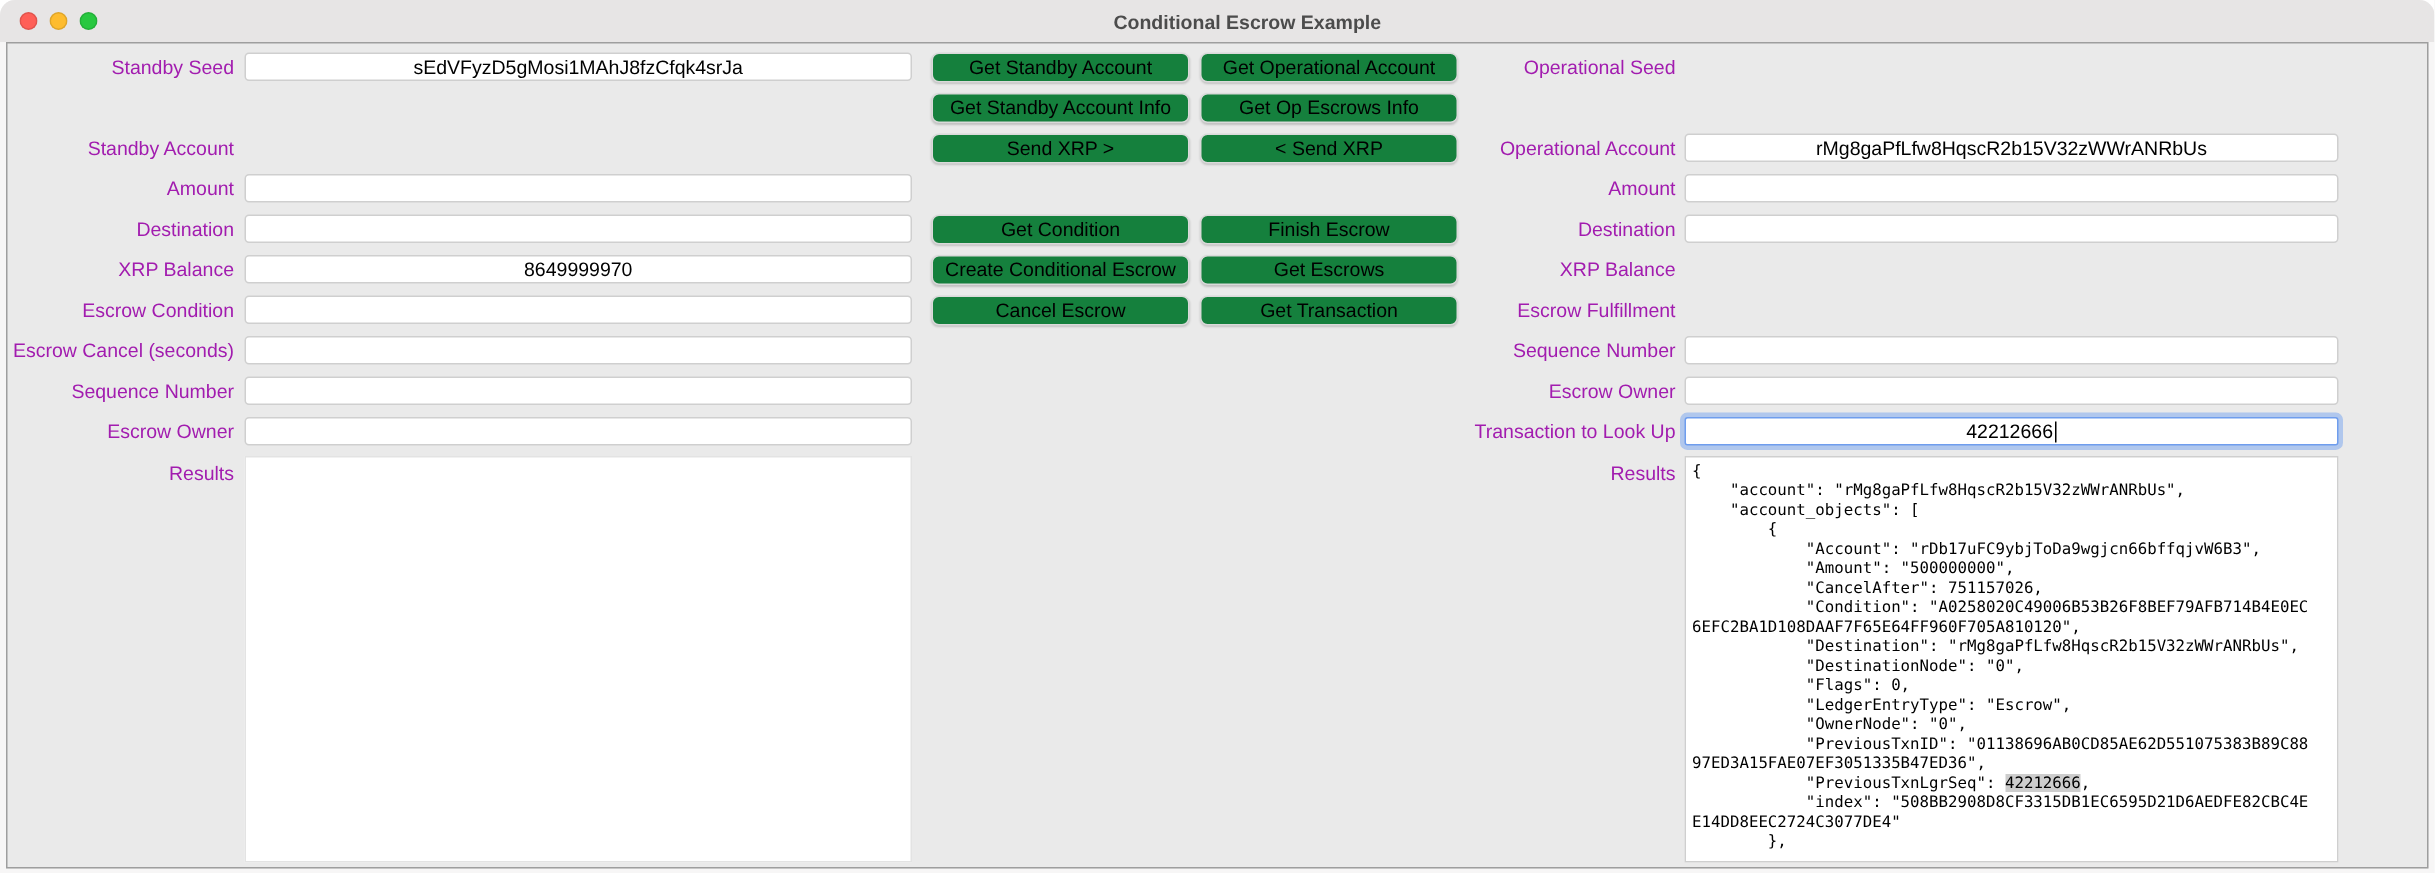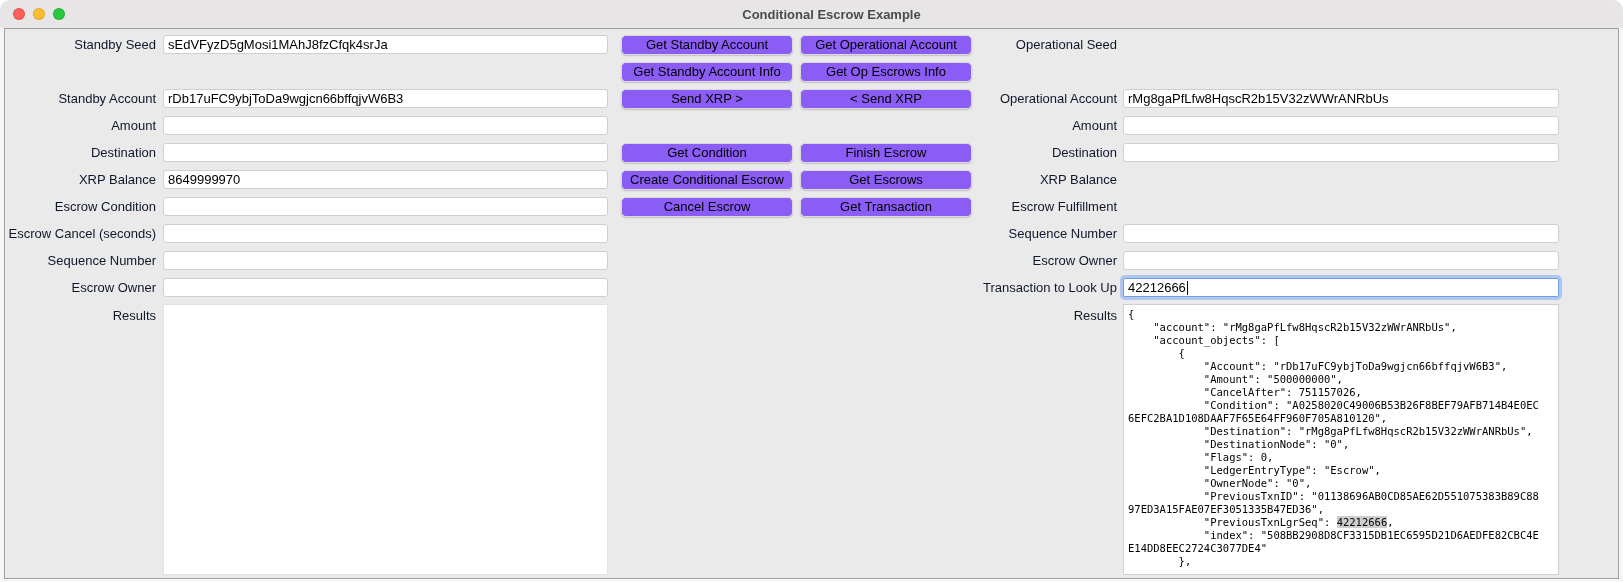--- a/index.html
+++ b/index.html
@@ -5,30 +5,30 @@
   html,body{margin:0;padding:0;background:#ffffff;font-family:"Liberation Sans",sans-serif;}
   .window{position:relative;width:1623px;height:582px;background:#f7f6f6;border-radius:10px 10px 0 0;overflow:hidden;}
   .titlebar{position:absolute;top:0;left:0;right:0;height:28px;background:#e7e5e5;display:flex;align-items:center;justify-content:center;padding-left:40px;}
   .traffic{position:absolute;left:13px;top:8px;display:flex;gap:8px;}
   .light{width:12px;height:12px;border-radius:50%;border:1px solid rgba(0,0,0,0.12);box-sizing:border-box;}
   .title{font-size:13px;font-weight:bold;color:#4c4c4c;}
   .panel{position:absolute;left:4px;right:4px;top:28px;bottom:3px;background:#eaeaea;border:1px solid #9e9e9e;}
   .form{position:absolute;inset:0;padding:2px 0 0 2px;display:grid;
         grid-template-columns:149px 7px 445px 13px 172px 7px 172px 145px 6px 436px;
         grid-template-rows:repeat(10,27px) 1fr;align-items:center;}
-  .lbl{font-size:13px;color:#0f172a;text-align:right;white-space:nowrap;}
+  .lbl{font-size:13px;color:#a21caf;text-align:right;white-space:nowrap;}
   .lbl.top{align-self:start;padding-top:7px;}
   .cl1{grid-column:1}.cf1{grid-column:3}.cb1{grid-column:5}.cb2{grid-column:7}.cl2{grid-column:8}.cf2{grid-column:10}
   .r1{grid-row:1}.r2{grid-row:2}.r3{grid-row:3}.r4{grid-row:4}.r5{grid-row:5}
   .r6{grid-row:6}.r7{grid-row:7}.r8{grid-row:8}.r9{grid-row:9}.r10{grid-row:10}.r11{grid-row:11}
   .field{height:19px;box-sizing:border-box;background:#ffffff;border:1px solid #cfcfcf;border-radius:3px;
-         font-size:13px;color:#000;display:flex;align-items:center;padding:0 4px;overflow:hidden;white-space:nowrap;}
+         font-size:13px;color:#000;display:flex;align-items:center;padding:0 4px;overflow:hidden;white-space:nowrap;justify-content:center;}
   .field.focused{border:1px solid #6f9ded;box-shadow:0 0 0 3px rgba(118,163,240,0.5);border-radius:2px;}
   .caret{display:inline-block;width:1.5px;height:14px;background:#000;margin-left:1px;}
-  .btn{height:20px;box-sizing:border-box;background:#8b5cf6;border:1px solid #dadada;border-radius:5px;
+  .btn{height:20px;box-sizing:border-box;background:#15803d;border:1px solid #dadada;border-radius:5px;
        box-shadow:0 1px 1.5px rgba(0,0,0,0.18);font-size:13px;color:#000;
        display:flex;align-items:center;justify-content:center;cursor:default;}
   .results-box{align-self:start;margin-top:3px;height:271px;box-sizing:border-box;background:#ffffff;overflow:hidden;}
   .results-box.left{border:1px solid #e3e3e3;}
   .results-box.right{border:1px solid #cfcfcf;}
   .results-pre{margin:0;font-family:"DejaVu Sans Mono",monospace;font-size:10.5px;line-height:13px;
                padding:3px 0 0 4px;white-space:pre;color:#000;}
   .hl{background:#cdcdcd;}
 </style>
 </head>
@@ -53,23 +53,20 @@
           <span>sEdVFyzD5gMosi1MAhJ8fzCfqk4srJa</span>
         </div>
       <div class="btn cb1 r1">Get Standby Account</div>
       <div class="btn cb2 r1">Get Operational Account</div>
       <div class="lbl cl2 r1">Operational Seed</div>
 
       <div class="btn cb1 r2">Get Standby Account Info</div>
       <div class="btn cb2 r2">Get Op Escrows Info</div>
 
       <div class="lbl cl1 r3">Standby Account</div>
-      <div class="field cf1 r3">
-          <span>rDb17uFC9ybjToDa9wgjcn66bffqjvW6B3</span>
-        </div>
       <div class="btn cb1 r3">Send XRP &gt;</div>
       <div class="btn cb2 r3">&lt; Send XRP</div>
       <div class="lbl cl2 r3">Operational Account</div>
       <div class="field cf2 r3">
           <span>rMg8gaPfLfw8HqscR2b15V32zWWrANRbUs</span>
         </div>
 
       <div class="lbl cl1 r4">Amount</div>
       <div class="field cf1 r4"></div>
       <div class="lbl cl2 r4">Amount</div>

